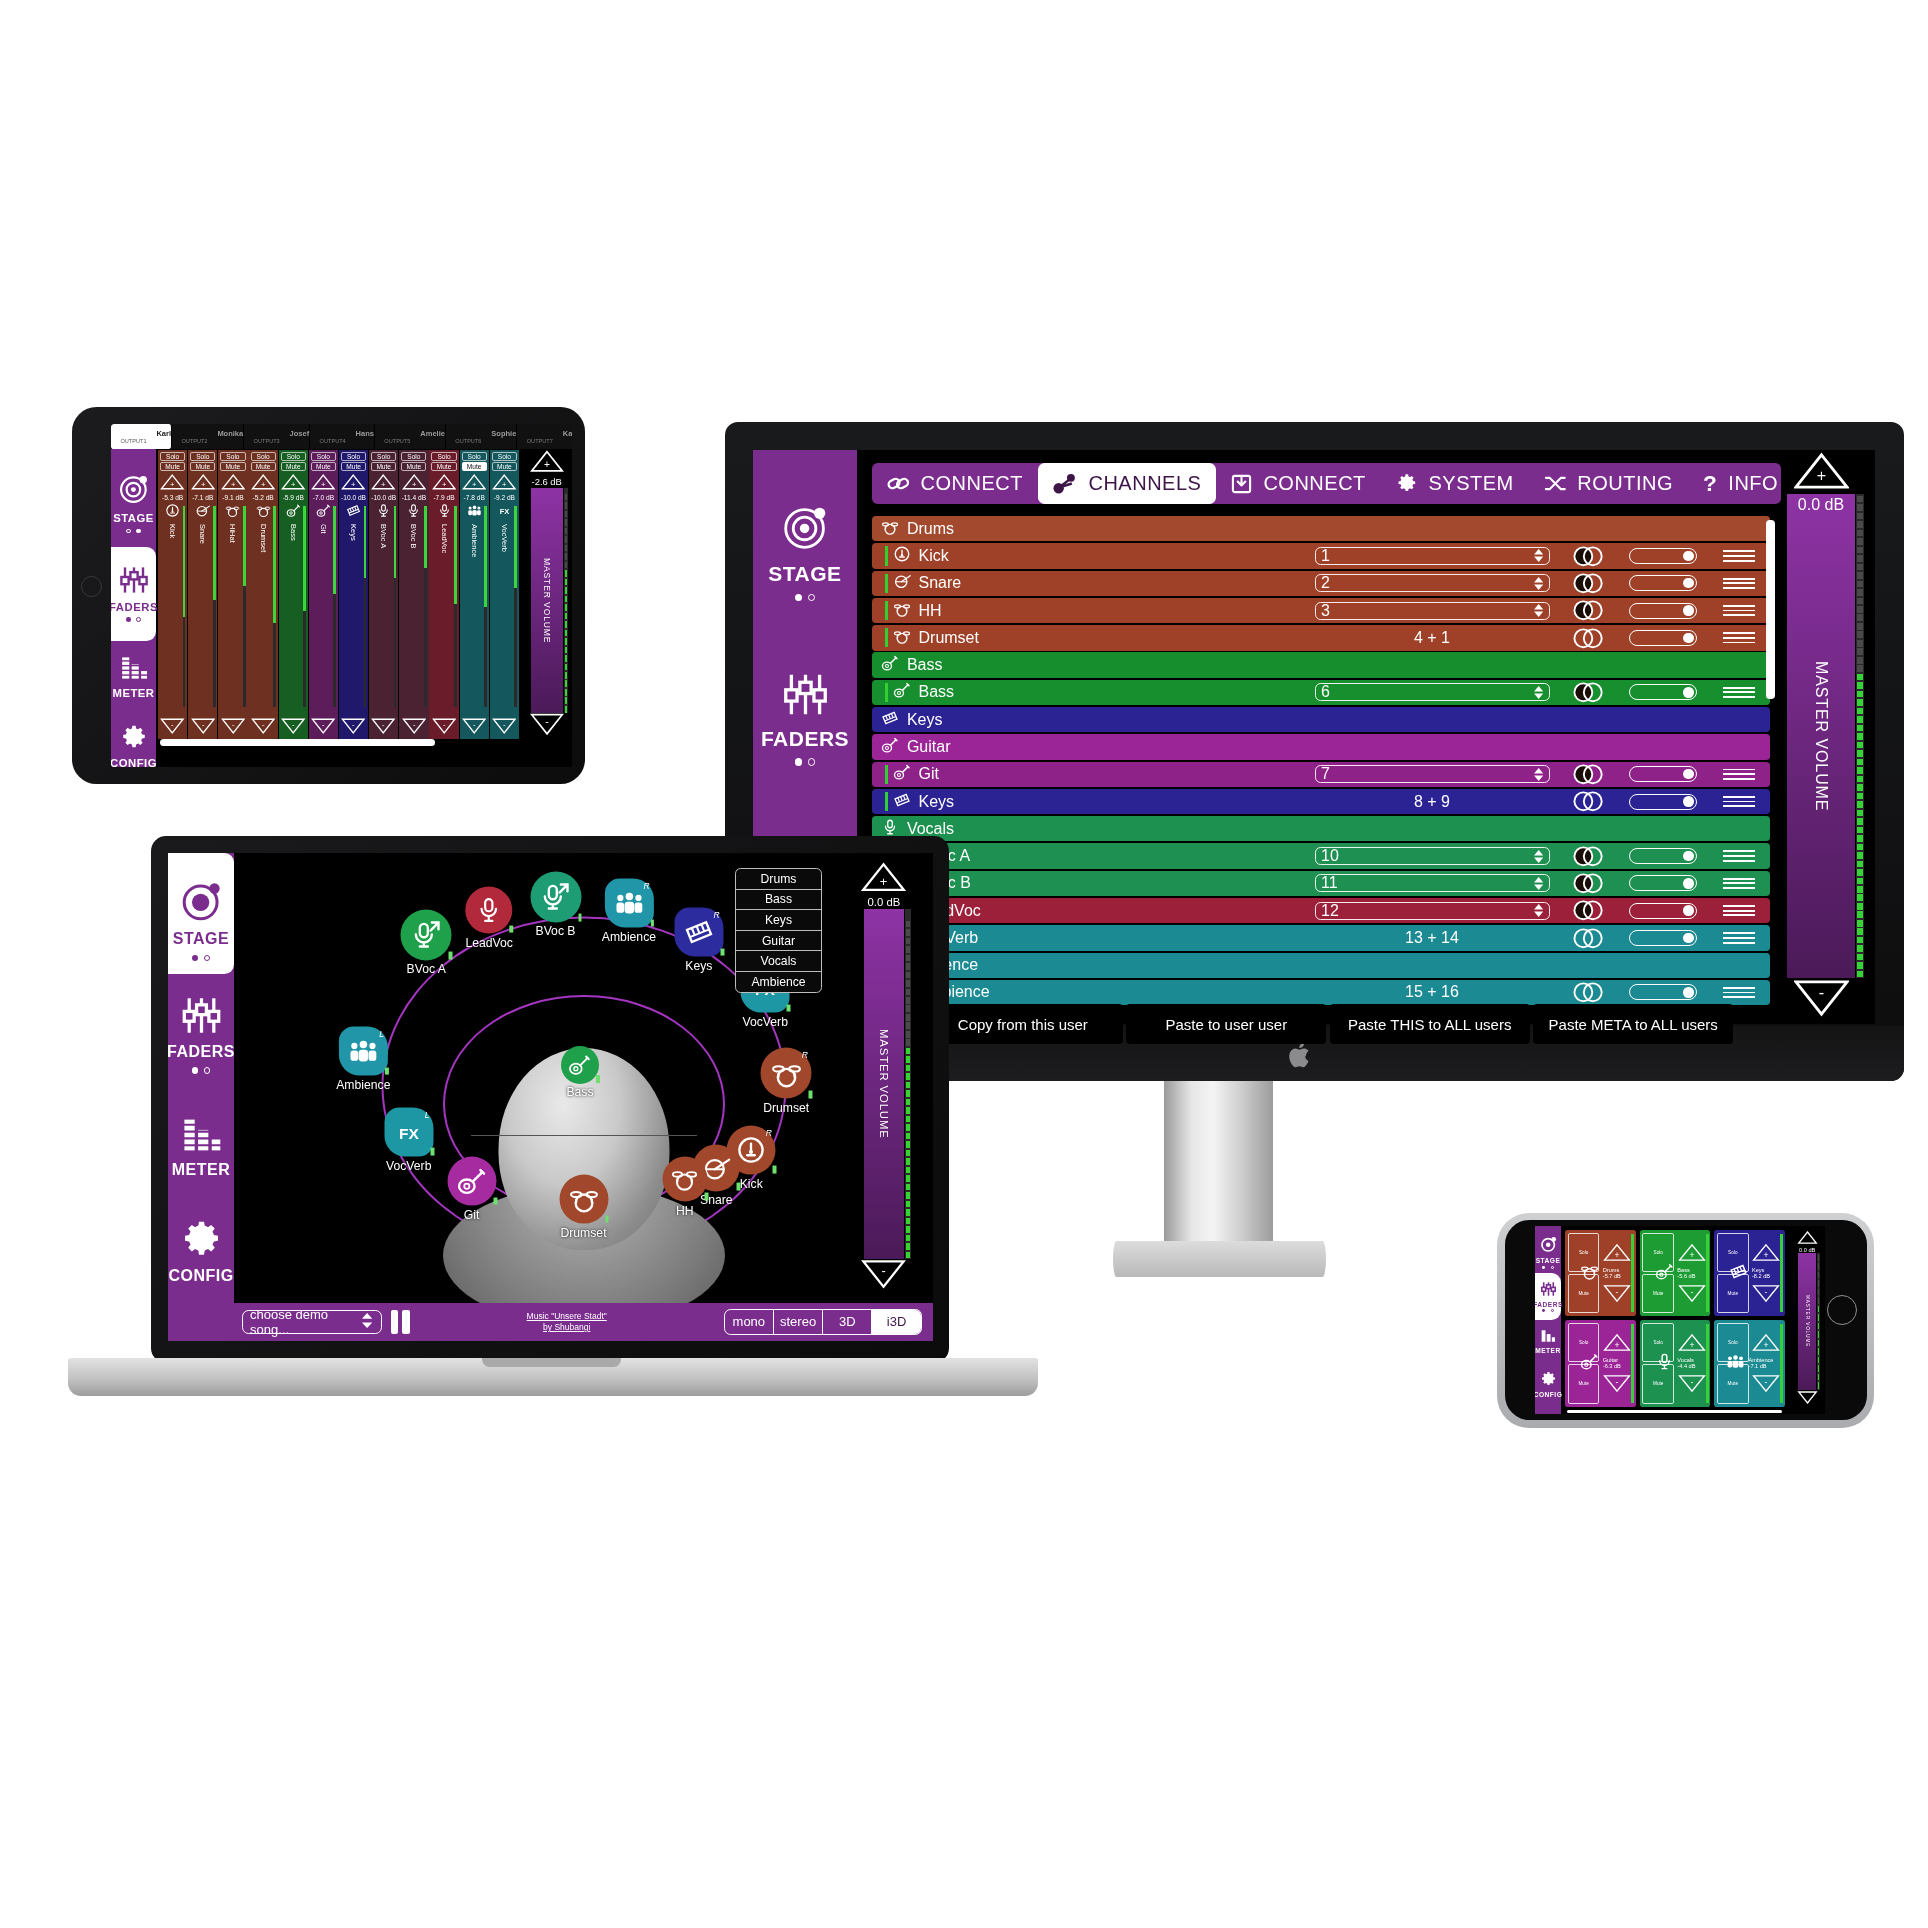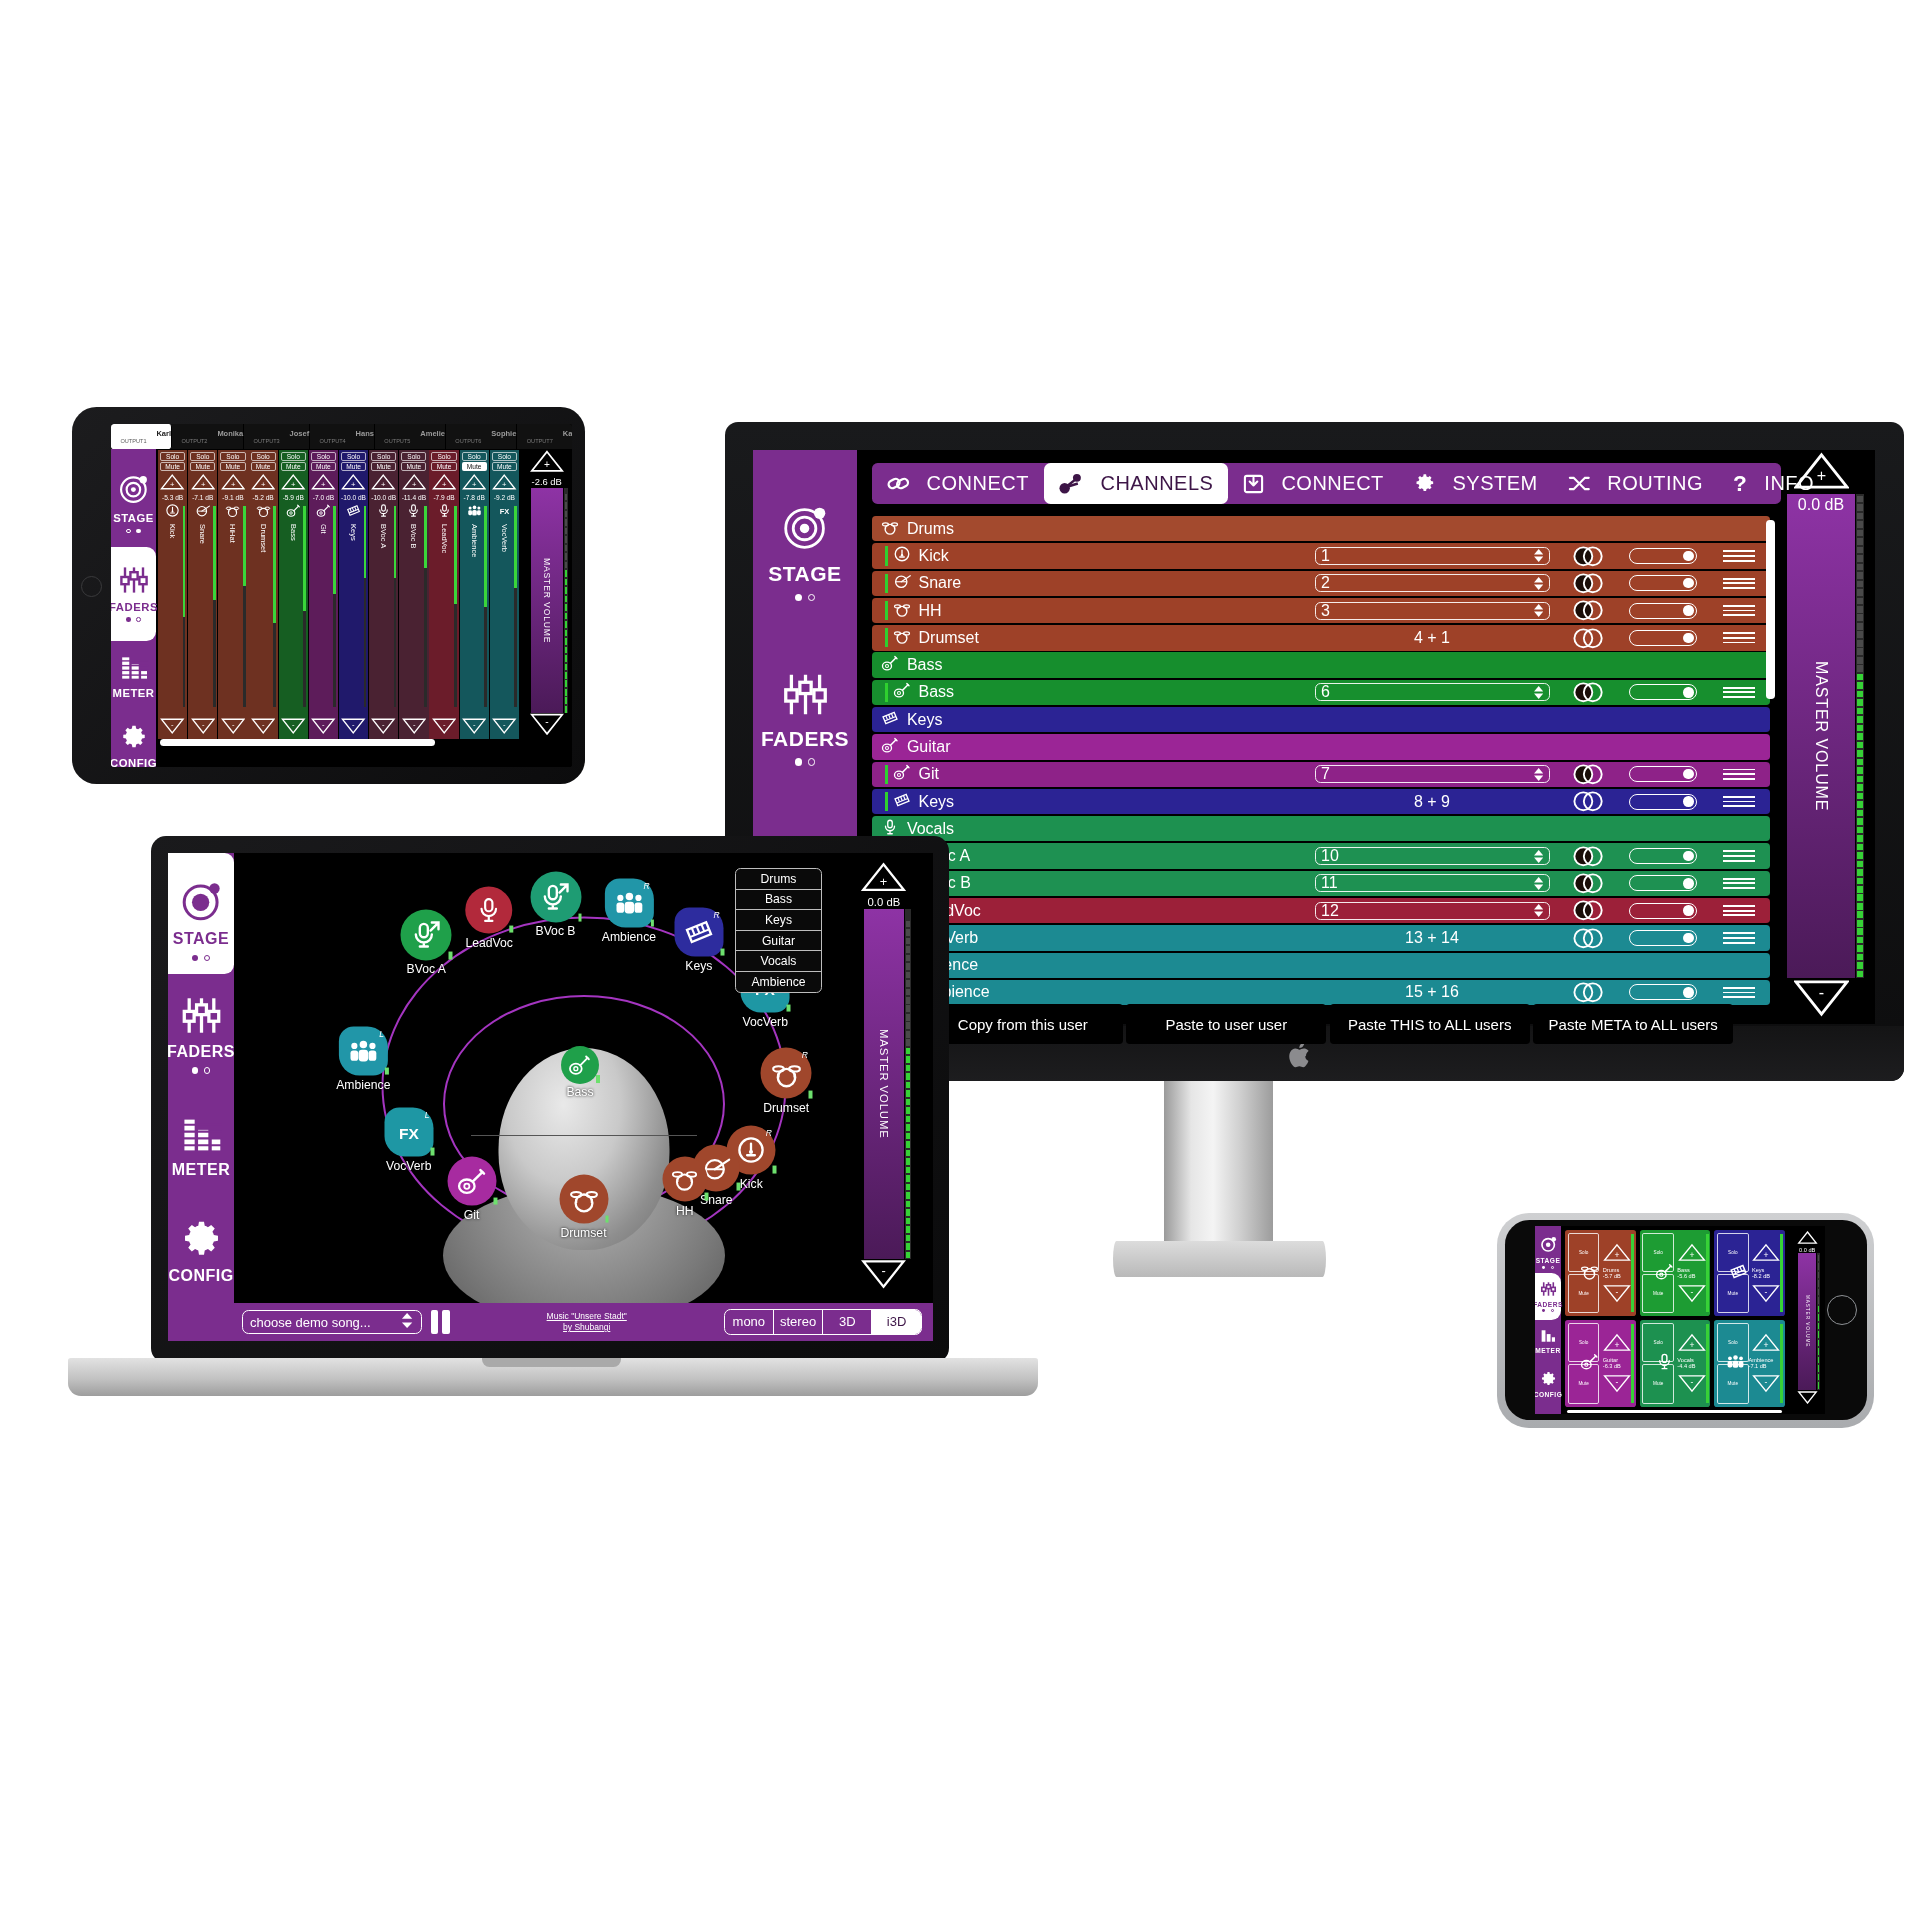--- a/index.html
+++ b/index.html
@@ -16,21 +16,21 @@
   .sidebar { position:absolute; left:0; top:0; bottom:0; background:#7B2D8E; }
   .sb-item { display:flex; flex-direction:column; align-items:center; justify-content:center;
              color:#fff; width:100%; }
   .sb-item.active { background:#ffffff; color:#7B2D8E; border-radius:0 9.4px 9.4px 0; }
   .sb-label { font-weight:bold; letter-spacing:0.5px; }
   .sb-dots { display:flex; gap:5.6px; align-items:center; justify-content:center; }
   .dot { border-radius:50%; background:currentColor; }
   .dot.hollow { background:transparent; border:0.9px solid currentColor; }
 
   .tabbar { position:absolute; display:flex; background:#7B2D8E; align-items:stretch; }
-  .tab { display:flex; align-items:center; gap:17px; color:#fff; padding:0 15px;
+  .tab { display:flex; align-items:center; gap:11px; color:#fff; padding:0 15px;
          white-space:nowrap; letter-spacing:0.5px; }
   .tab.active { background:#fff; color:#3d1547; border-radius:6.6px; }
   .tab svg { display:block; }
 
   
   .chanlist { position:absolute; overflow:hidden; }
   .grp { display:flex; align-items:center; color:#fff; margin-bottom:1.9px;
          border-radius:3.8px; padding-left:9.4px; gap:7.5px; }
   .chan { display:flex; align-items:center; color:#fff; margin-bottom:1.9px;
           border-radius:3.8px; padding-left:21px; gap:7.5px; position:relative; }
@@ -1579,21 +1579,21 @@
           </div>
           <span class="tri">
             <svg width="45" height="30" viewBox="0 0 58 40">
                 <polygon points="29,37 56,3 2,3" fill="none" stroke="#fff" stroke-width="3"></polygon>
                 <text x="29" y="21" text-anchor="middle" fill="#fff" font-size="17" font-family="Liberation Sans">-</text>
               </svg>
           </span>
         </div>
 
         <div class="bottombar" style="left:66px;right:0;bottom:0;height:38px;">
-          <div class="selectbox" style="width:180px;height:24.5px;font-size:13px;">
+          <div class="selectbox" style="width:140px;height:24.5px;font-size:13px;">
             <span>choose demo song...</span>
             <span>
               <svg width="12.2" height="17" viewBox="0 0 13 18">
                   <polygon points="6.5,1 12,7 1,7" fill="#fff"></polygon>
                   <polygon points="6.5,17 12,11 1,11" fill="#fff"></polygon>
                 </svg>
             </span>
           </div>
           <span class="pause">
             <i style="width:7.5px;height:23.5px;"></i>

